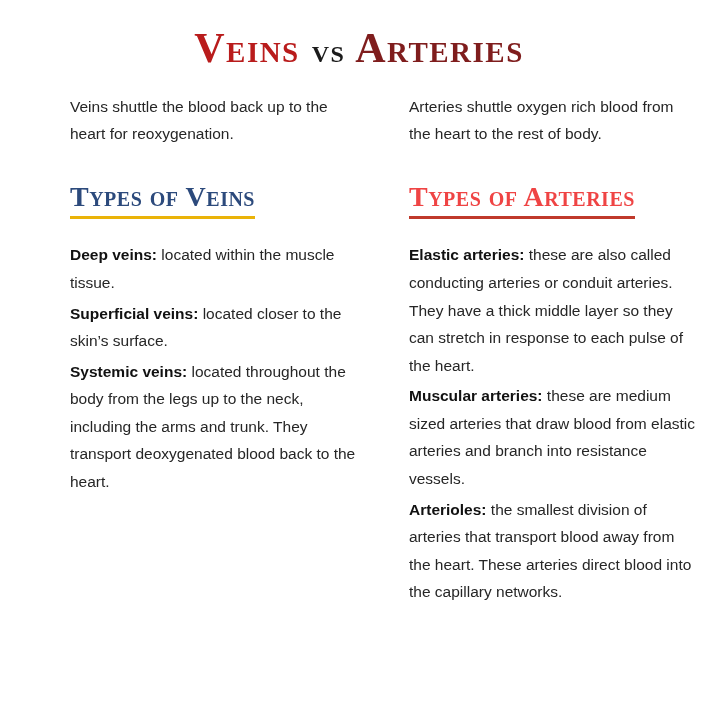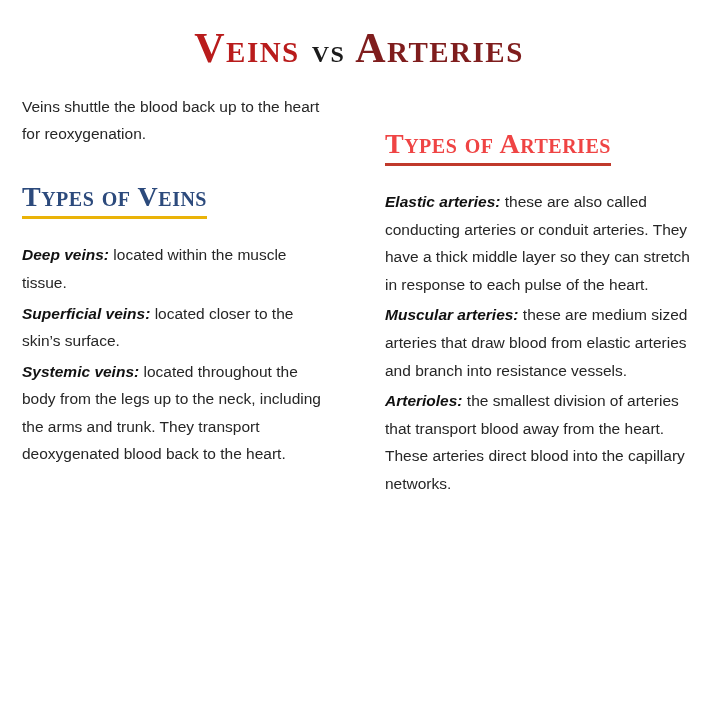--- a/index.html
+++ b/index.html
@@ -31,20 +31,21 @@
     line-height: 1.05;
     font-variant: small-caps;
   }
   .title .veins { color: #b91c1c; }
   .title .vs { color: #1b1b1b; font-size: 34px; }
   .title .arteries { color: #7f1d1d; }
 
   .columns {
     display: flex;
     margin-top: 24px;
+    margin-left: 48px;
   }
   .col {
     width: 50%;
     box-sizing: border-box;
   }
   .col-left { padding-right: 26px; }
   .col-right { padding-left: 26px; }
 
   .intro {
     font-size: 15.5px;
@@ -77,21 +78,20 @@
     margin-top: 22px;
   }
   .entry {
     font-size: 15.5px;
     line-height: 1.78;
     color: #262626;
     margin: 0 0 3px 0;
   }
   .entry .term {
     font-weight: bold;
-    font-style: italic;
     color: #111111;
   }
 </style>
 </head>
 <body>
 
 <div class="page">
 
   <h1 class="title">
     <span class="veins">Veins</span>
@@ -113,20 +113,21 @@
         <p class="entry">
           <span class="term">Superficial veins:</span><span> located closer to the skin’s surface.</span>
         </p>
         <p class="entry">
           <span class="term">Systemic veins:</span><span> located throughout the body from the legs up to the neck, including the arms and trunk. They transport deoxygenated blood back to the heart.</span>
         </p>
       </div>
     </div>
 
     <div class="col col-right">
+      <p class="intro">Arteries shuttle oxygen rich blood from the heart to the rest of body.</p>
       <div class="heading-wrap">
         <div class="section-heading arteries-h">Types of Arteries</div>
       </div>
       <div class="entries">
         <p class="entry">
           <span class="term">Elastic arteries:</span><span> these are also called conducting arteries or conduit arteries. They have a thick middle layer so they can stretch in response to each pulse of the heart.</span>
         </p>
         <p class="entry">
           <span class="term">Muscular arteries:</span><span> these are medium sized arteries that draw blood from elastic arteries and branch into resistance vessels.</span>
         </p>

